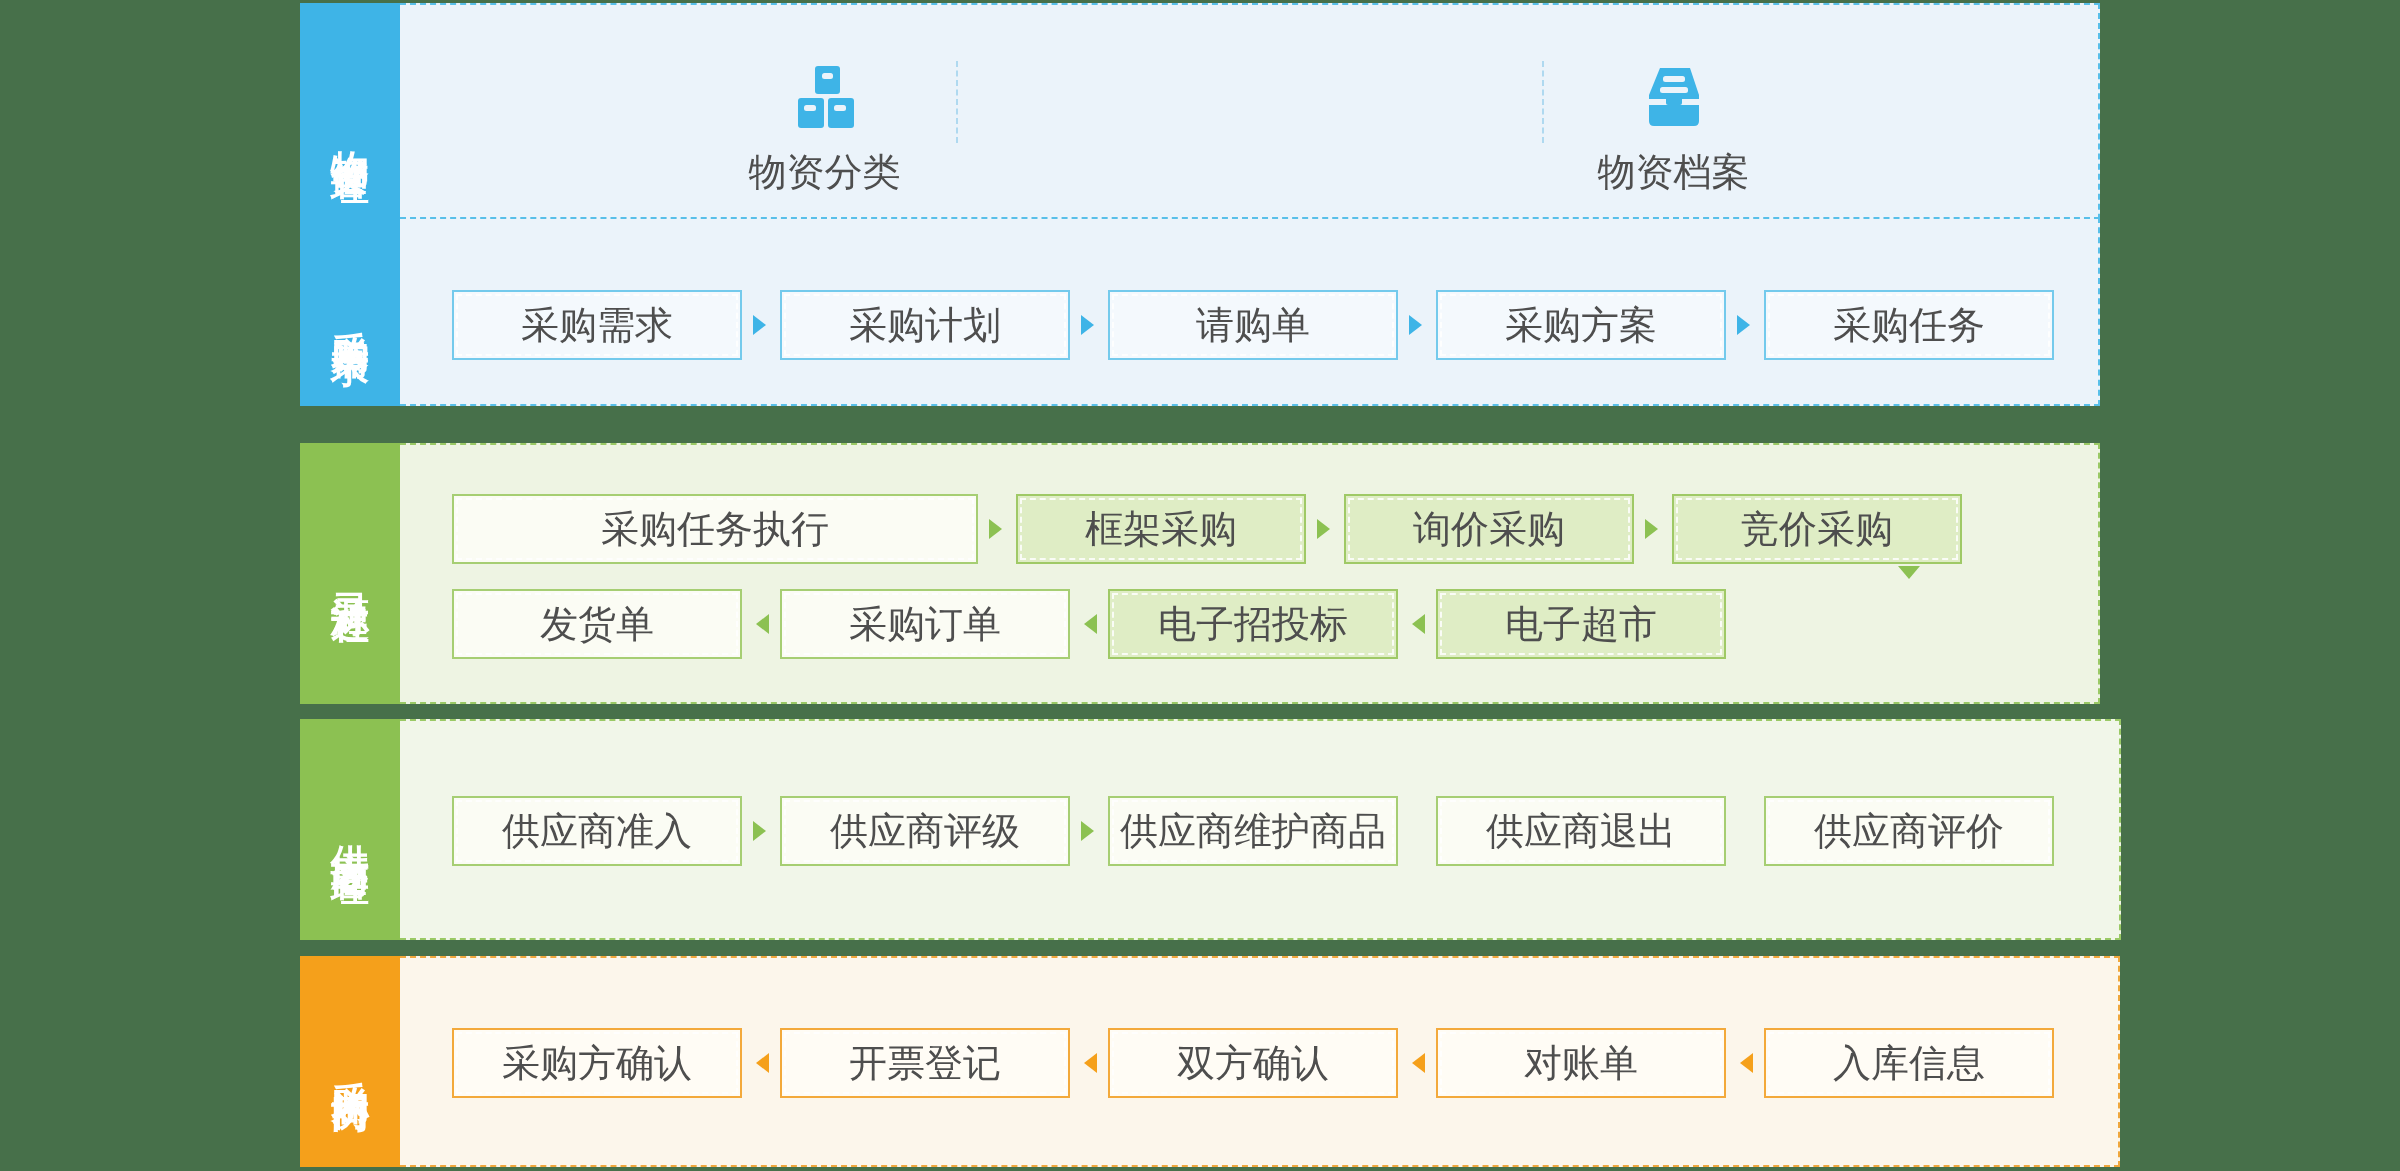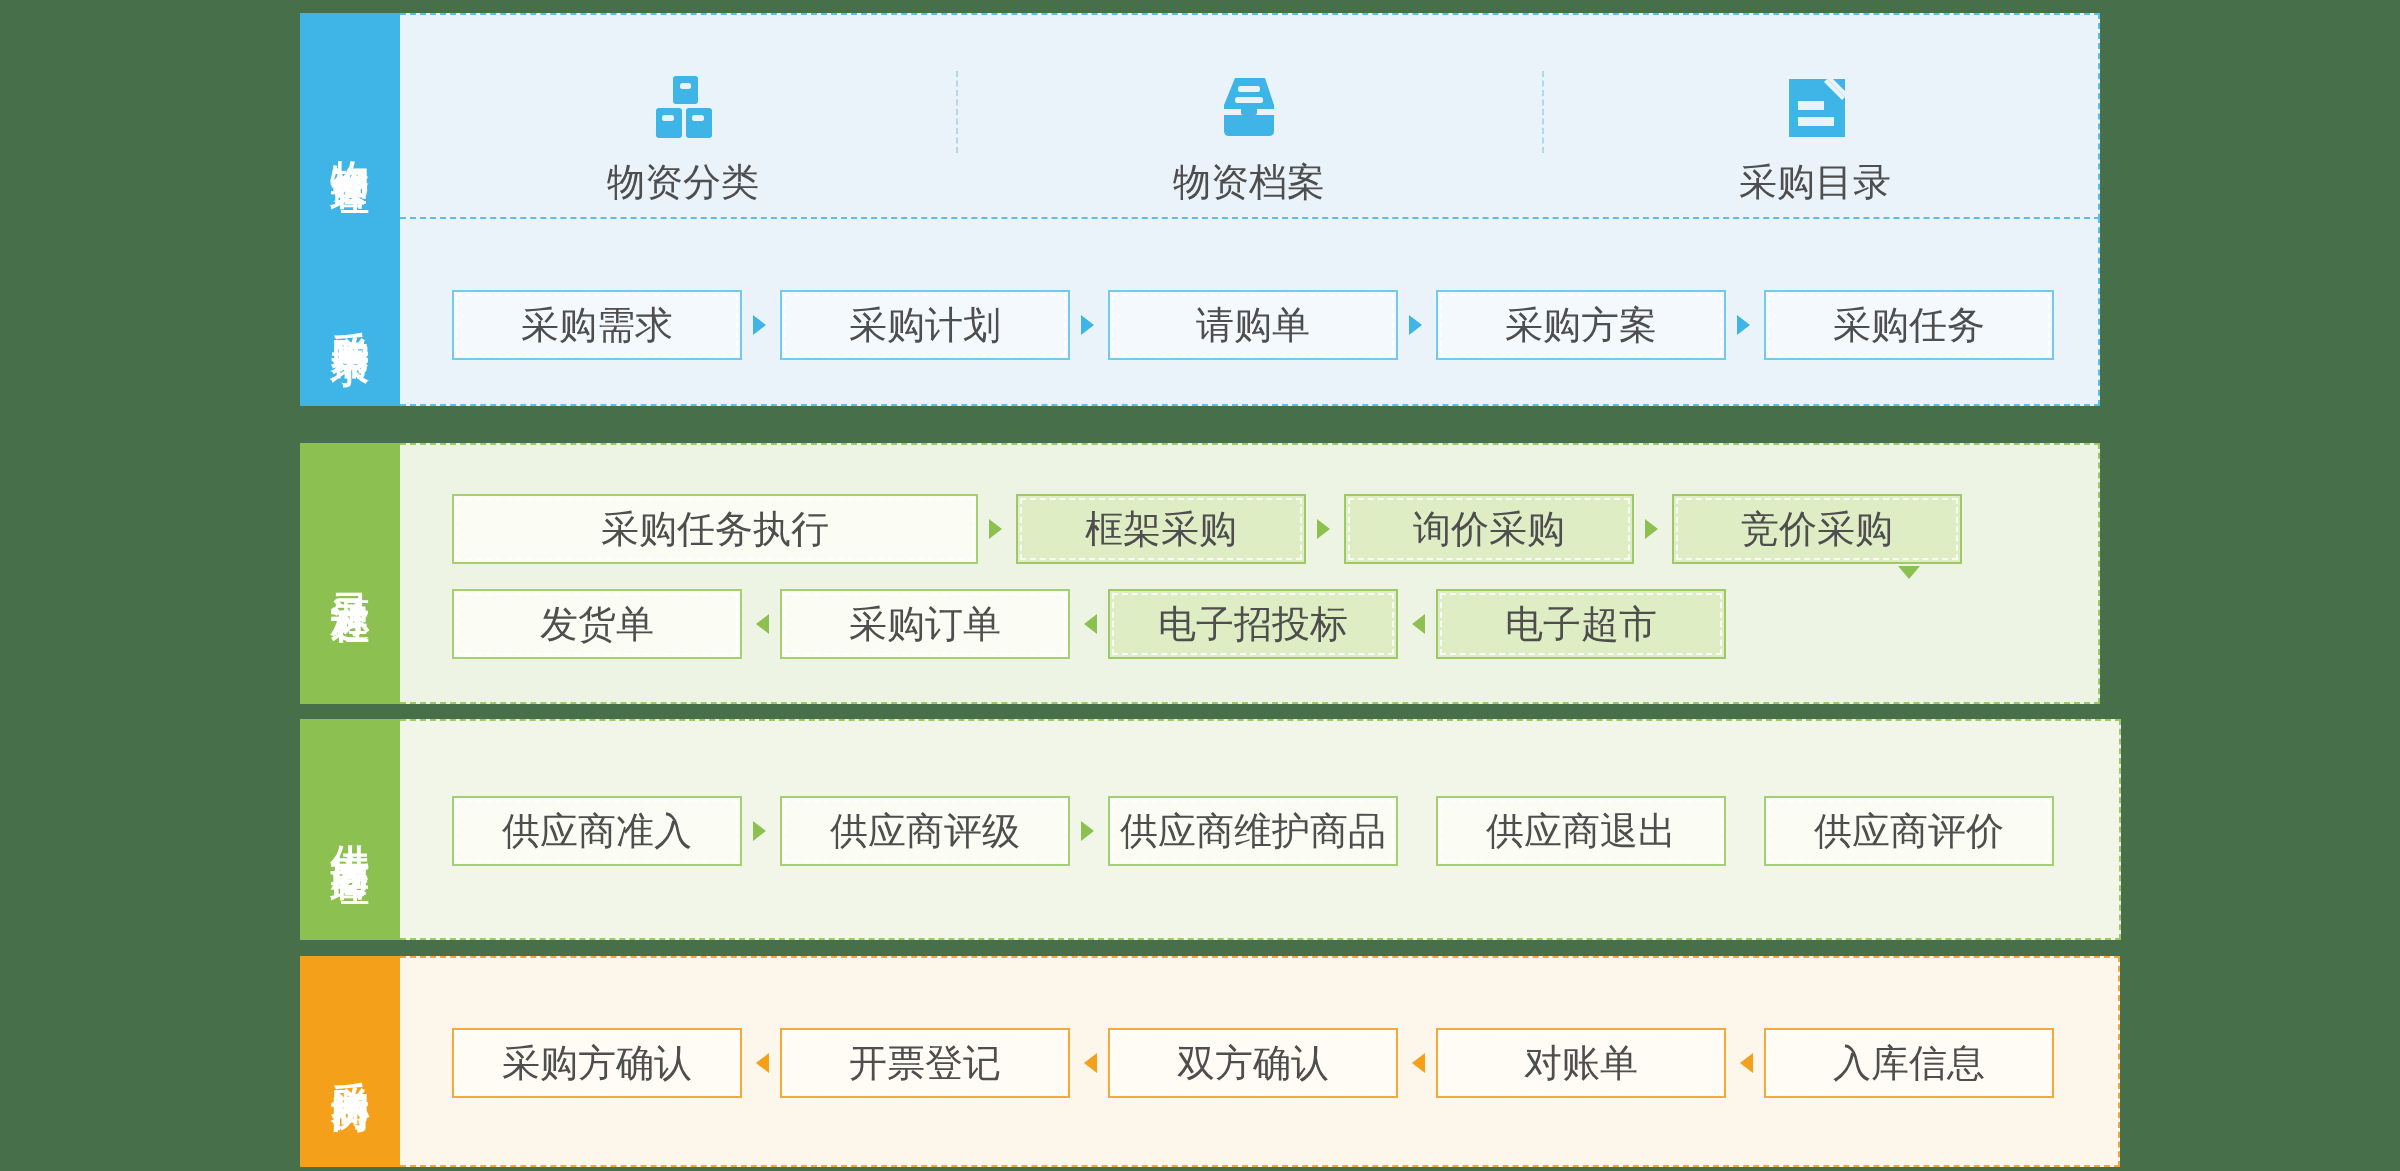--- a/index.html
+++ b/index.html
@@ -28,21 +28,21 @@
 
   
   .band-blue   .sidebar{background:#3EB4E7;}
   .band-blue   .content{background:#EBF3FA;border-color:#58BFE9;}
   .band-green  .sidebar{background:#8CC152;}
   .band-green  .content{background:#EEF4E3;border-color:#9AC965;}
   .band-green.lighter .content{background:#F1F6E9;}
   .band-orange .sidebar{background:#F5A01B;}
   .band-orange .content{background:#FCF6EB;border-color:#F0A73C;}
 
-  #b1{top:13px;height:257px;}
+  #b1{top:3px;height:257px;}
   #b2{top:217px;height:189px;}
   #b3{top:443px;height:261px;}
   #b4{top:719px;height:221px;padding-left:21px;}
   #b5{top:956px;height:211px;padding-left:20px;}
 
   
   #b1 .content{display:flex;}
   .cat{flex:1;display:flex;flex-direction:column;align-items:center;justify-content:center;}
   .cat .icon{display:block;margin-bottom:16px;}
   .cat-label{font-size:38px;color:#4E4E4E;}
@@ -107,30 +107,20 @@
       <div class="cat">
         <svg class="icon" width="68" height="66" viewBox="0 0 68 66">
           <path d="M20 3 L50 3 L59 30 L59 56 Q59 61 54 61 L14 61 Q9 61 9 56 L9 30 Z" fill="#3EB4E7"></path>
           <rect x="23" y="11" width="22" height="6" rx="2.5" fill="#EBF3FA"></rect>
           <rect x="20" y="22" width="28" height="6" rx="2.5" fill="#EBF3FA"></rect>
           <rect x="9" y="34" width="50" height="6" fill="#EBF3FA"></rect>
           <rect x="26" y="30" width="16" height="10" rx="2" fill="#3EB4E7"></rect>
         </svg>
         <div class="cat-label">物资档案</div>
       </div>
-      <div class="cat">
-        <svg class="icon" width="68" height="66" viewBox="0 0 68 66">
-          <path d="M8 4 H46 L64 22 V62 H8 Z" fill="#3EB4E7"></path>
-          <path d="M52 4 H64 V16 Z" fill="#3EB4E7"></path>
-          <path d="M46 4 L64 22 L61 25 L43 7 Z" fill="#EBF3FA"></path>
-          <rect x="17" y="26" width="26" height="9" fill="#EBF3FA"></rect>
-          <rect x="17" y="42" width="36" height="9" fill="#EBF3FA"></rect>
-        </svg>
-        <div class="cat-label">采购目录</div>
-      </div>
       <div class="vdiv d1"></div>
       <div class="vdiv d2"></div>
     </div>
   </div>
 
   <div class="band band-blue" id="b2">
     <div class="sidebar">
       <span class="vlabel">采购需求</span>
     </div>
     <div class="content">

